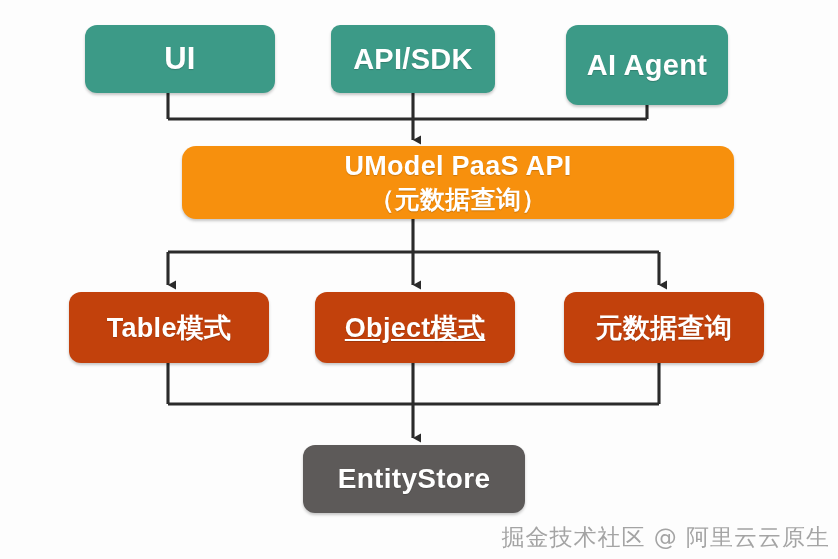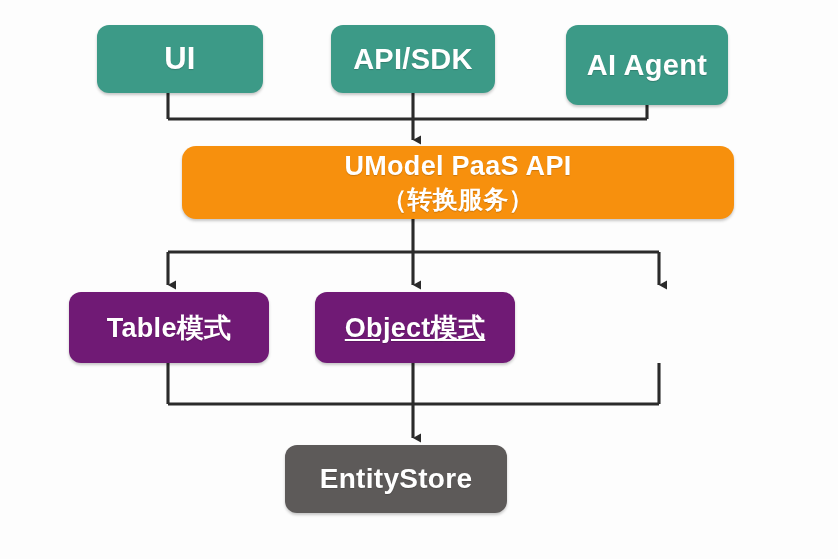--- a/index.html
+++ b/index.html
@@ -41,36 +41,36 @@
   }
   .node .line1,
   .node .line2 {
     display: block;
     font-weight: bold;
     white-space: nowrap;
     text-shadow: 0 1px 1px rgba(0,0,0,0.18);
   }
   .teal  { background: #3c9a87; }
   .amber { background: #f7900d; border-radius: 14px; }
-  .blue  { background: #701a75; }
+  .blue  { background: #c2410c; }
   .slate { background: #5d5a59; }
 
-  .n-ui      { left: 85px;  top: 25px;  width: 166px; height: 68px;  font-size: 31px; margin-left: 12px; }
-  .n-apisdk  { left: 331px; top: 25px;  width: 164px; height: 68px;  font-size: 29px; }
+  .n-ui      { left: 85px;  top: 25px;  width: 190px; height: 68px;  font-size: 31px; }
+  .n-apisdk  { left: 331px; top: 25px;  width: 164px; height: 68px;  font-size: 29px; border-radius: 9px; }
   .n-agent   { left: 566px; top: 25px;  width: 162px; height: 80px;  font-size: 29px; }
 
   .n-paas    { left: 182px; top: 146px; width: 552px; height: 73px; }
   .n-paas .line1 { font-size: 27px; line-height: 34px; }
   .n-paas .line2 { font-size: 25px; line-height: 33px; }
 
   .n-table   { left: 69px;  top: 292px; width: 200px; height: 71px; font-size: 27px; }
   .n-object  { left: 315px; top: 292px; width: 200px; height: 71px; font-size: 27px; text-decoration: underline; }
   .n-meta    { left: 564px; top: 292px; width: 200px; height: 71px; font-size: 27px; }
 
-  .n-entity  { left: 285px; top: 445px; width: 222px; height: 68px; font-size: 28px; }
+  .n-entity  { left: 303px; top: 445px; width: 222px; height: 68px; font-size: 28px; }
 
   #watermark {
     position: absolute;
     right: 8px;
     bottom: 6px;
     font-size: 23px;
     color: #9d9d9d;
     opacity: 0.92;
     white-space: nowrap;
     letter-spacing: 1px;
@@ -121,30 +121,34 @@
   <div class="node teal n-apisdk">
     <span class="line1">API/SDK</span>
   </div>
 
   <div class="node teal n-agent">
     <span class="line1">AI Agent</span>
   </div>
 
   <div class="node amber n-paas">
     <span class="line1">UModel PaaS API</span>
-    <span class="line2">（转换服务）</span>
+    <span class="line2">（元数据查询）</span>
   </div>
 
   <div class="node blue n-table">
     <span class="line1">Table模式</span>
   </div>
 
   <div class="node blue n-object">
     <span class="line1">Object模式</span>
   </div>
 
+  <div class="node blue n-meta">
+    <span class="line1">元数据查询</span>
+  </div>
 
   <div class="node slate n-entity">
     <span class="line1">EntityStore</span>
   </div>
 
+  <div id="watermark">掘金技术社区 @ 阿里云云原生</div>
 
 </div>
 
 </body></html>

